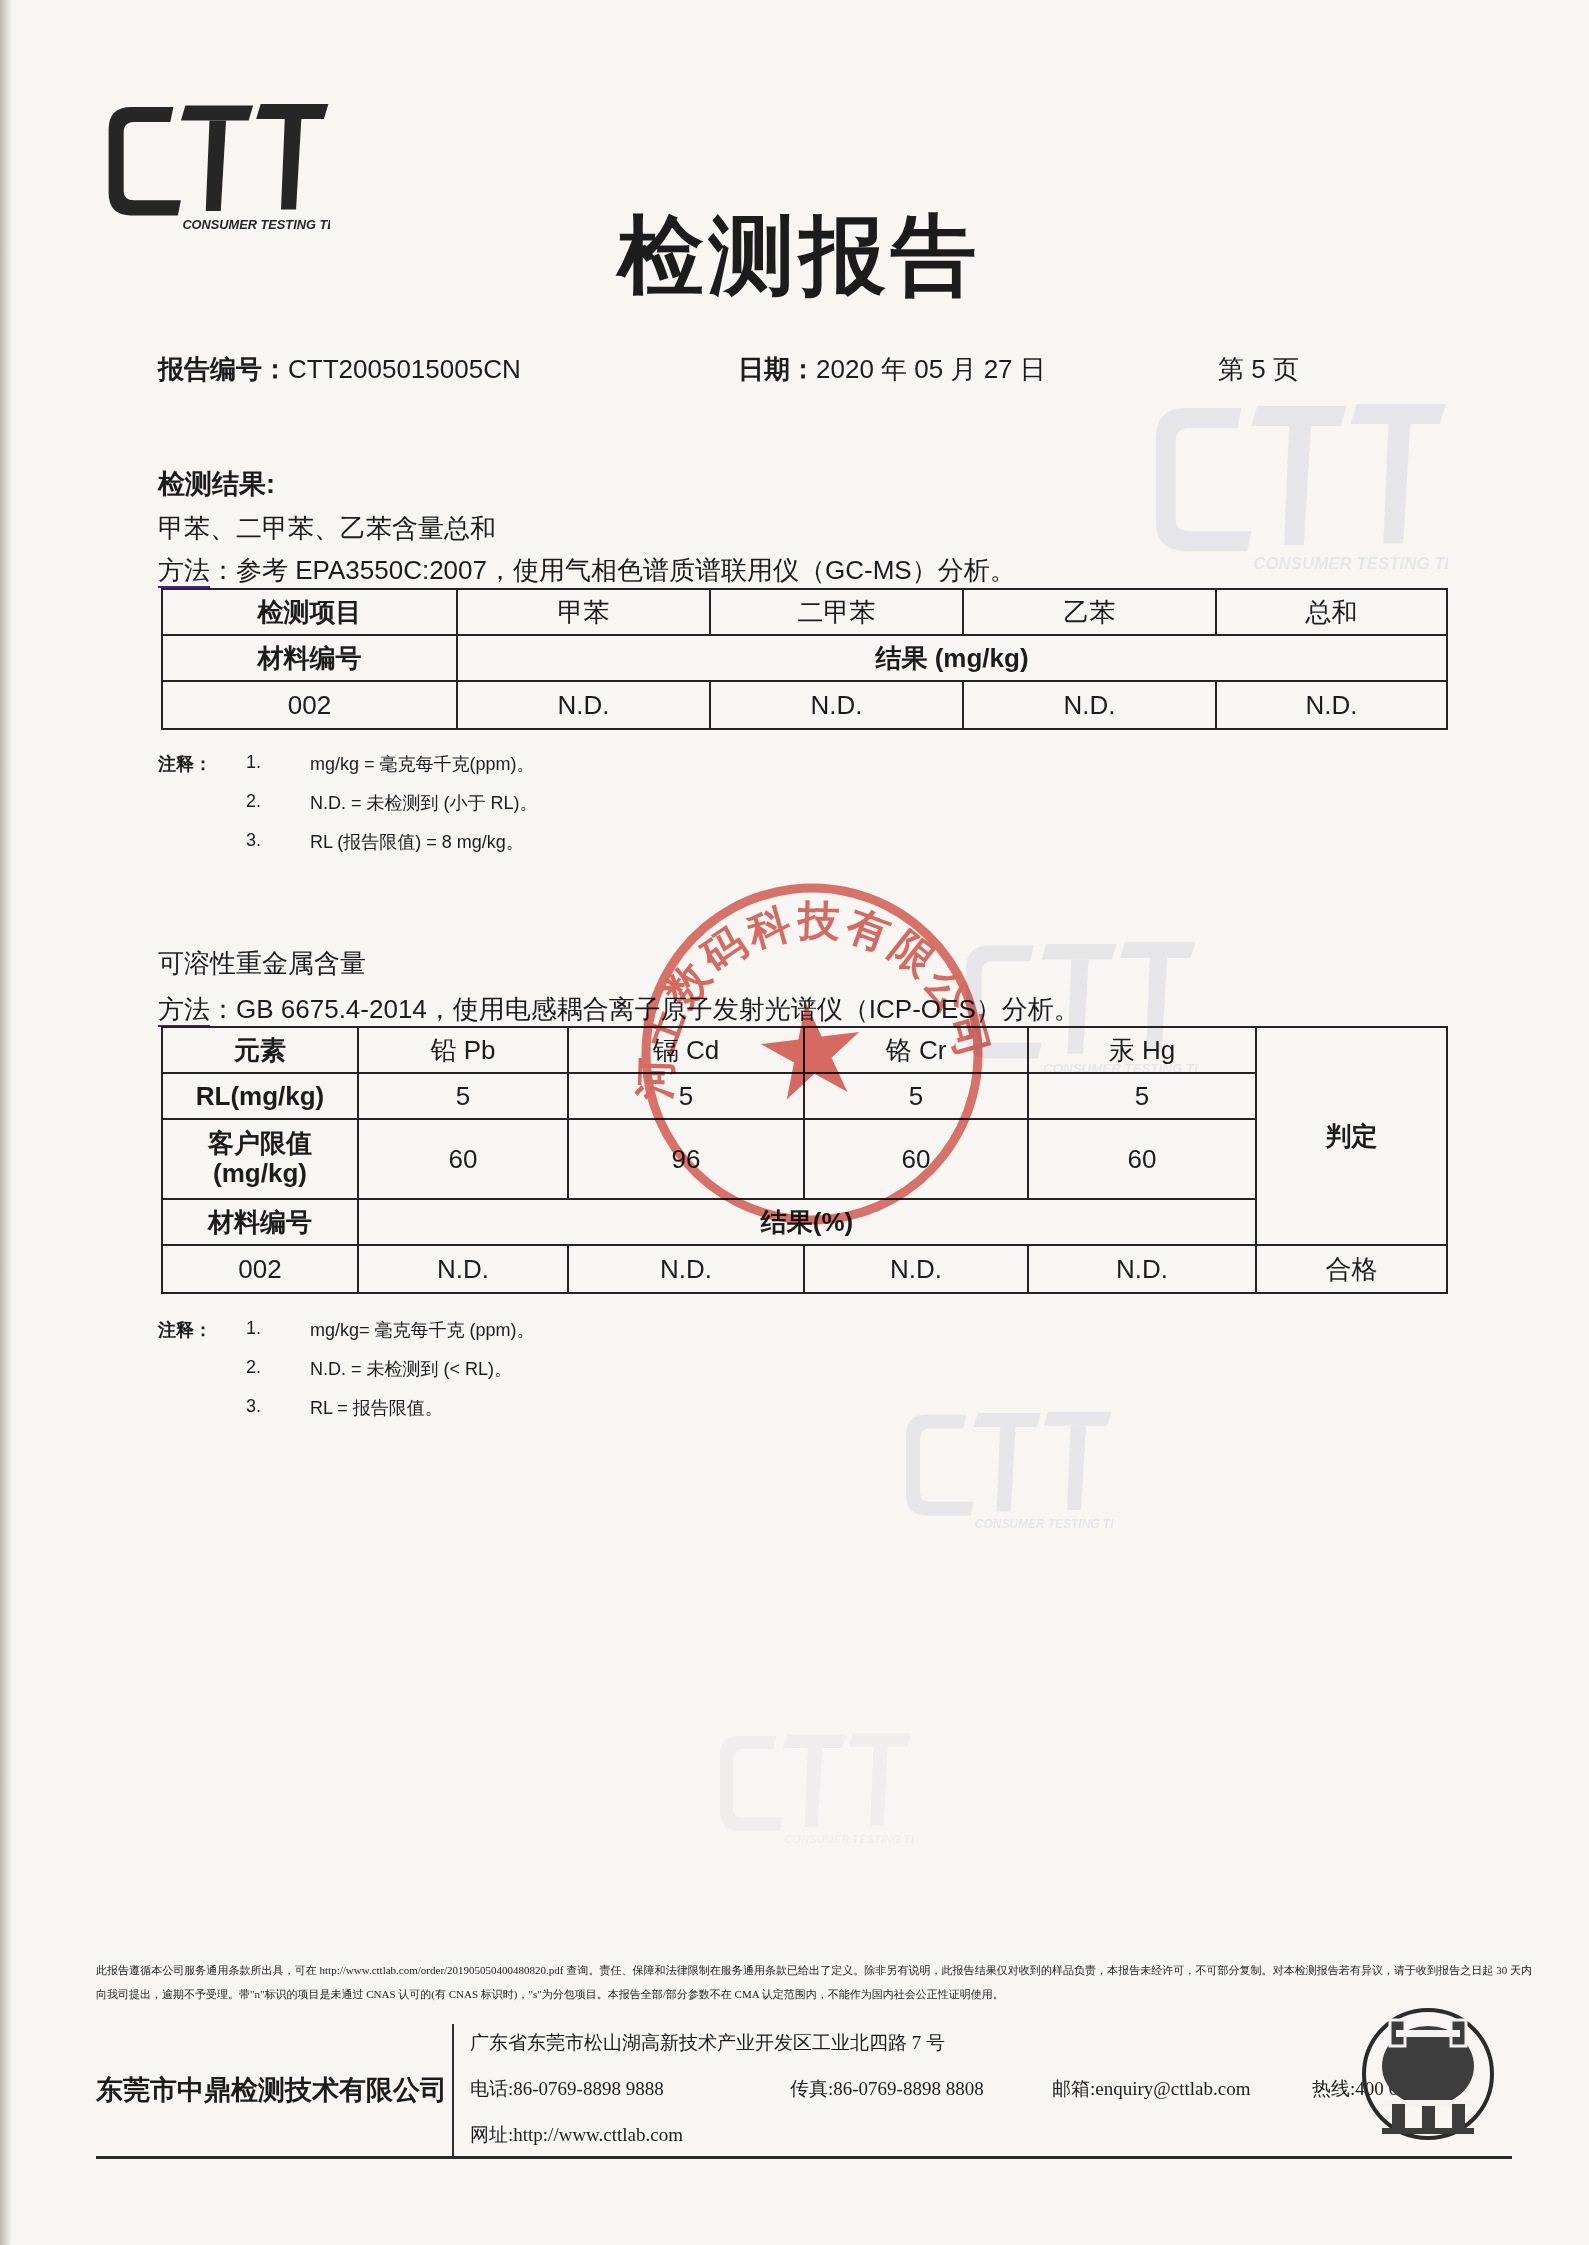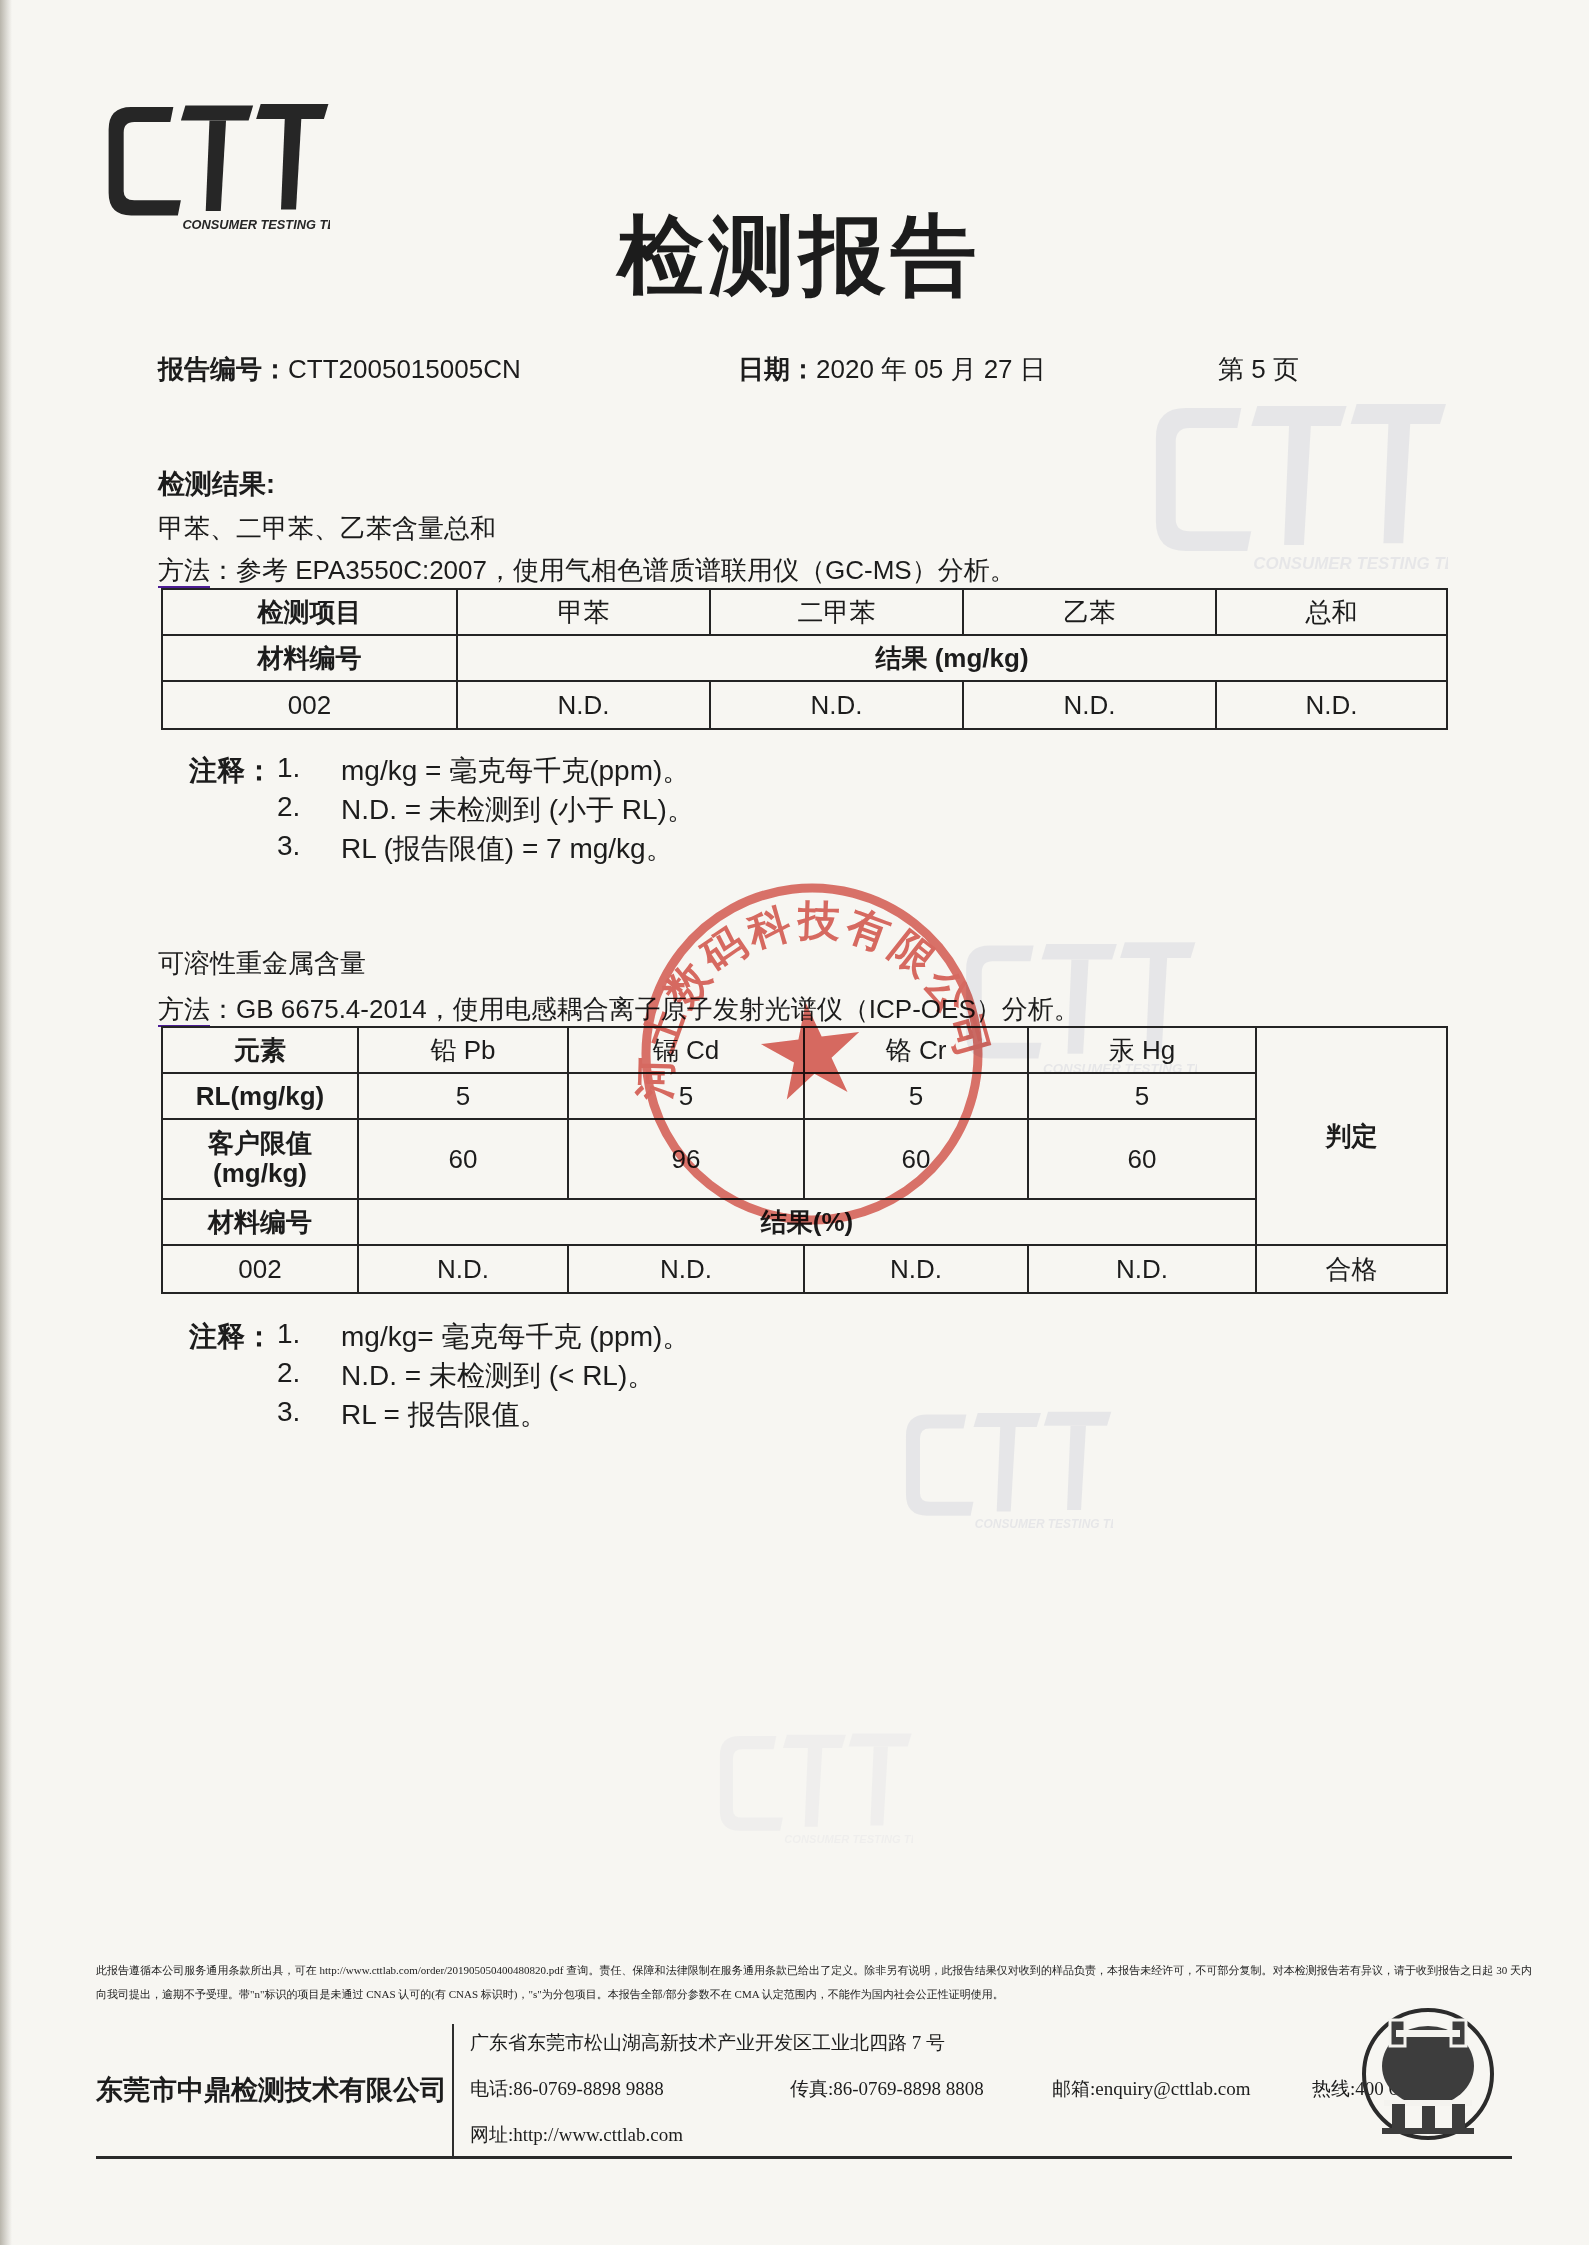--- a/index.html
+++ b/index.html
@@ -25,21 +25,21 @@
 
   
   table.rep{position:absolute;left:150px;border-collapse:collapse;table-layout:fixed;
         width:1285px;font-size:26px;background:transparent;margin-left:11px;}
   table.rep th,table.rep td{border:2px solid #242424;text-align:center;vertical-align:middle;
         padding:0 4px;font-weight:normal;}
   table.rep th{font-weight:bold;}
   .small-lh{line-height:1.15;}
 
   
-  .notes{font-size:28px;margin-left:31px;}
+  .notes{font-size:18px;}
   .notes .nrow{display:flex;height:39px;align-items:flex-start;white-space:nowrap;}
   .notes .nlabel{width:88px;font-weight:bold;}
   .notes .nnum{width:64px;}
 
   
   .stamp{position:absolute;left:630px;top:872px;transform:rotate(-7deg);
         opacity:.8;mix-blend-mode:multiply;z-index:5;}
 
   
   .wm{position:absolute;color:#aeb2c6;opacity:.22;z-index:0;}
@@ -147,21 +147,21 @@
       <span>mg/kg = 毫克每千克(ppm)。</span>
     </div>
     <div class="nrow">
       <span class="nlabel"></span>
       <span class="nnum">2.</span>
       <span>N.D. = 未检测到 (小于 RL)。</span>
     </div>
     <div class="nrow">
       <span class="nlabel"></span>
       <span class="nnum">3.</span>
-      <span>RL (报告限值) = 7 mg/kg。</span>
+      <span>RL (报告限值) = 8 mg/kg。</span>
     </div>
   </div>
 
   <div class="abs line z1" style="left:158px;top:946px">可溶性重金属含量</div>
   <div class="abs line z1" style="left:158px;top:992px">
     <span class="u">方法</span><span>：GB 6675.4-2014，使用电感耦合离子原子发射光谱仪（ICP-OES）分析。</span>
   </div>
 
   <table class="rep z1" style="top:1026px">
     <colgroup>

